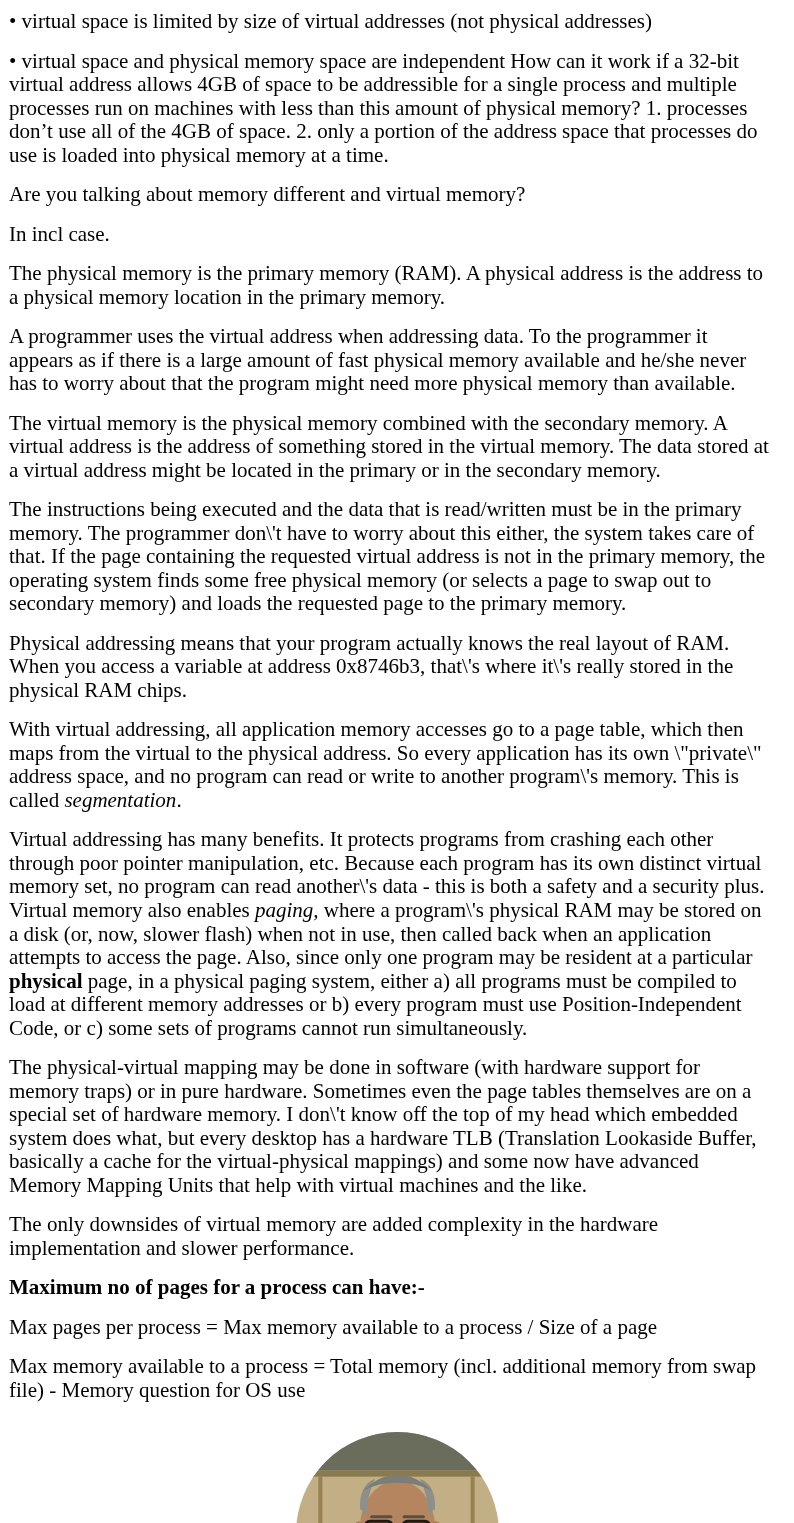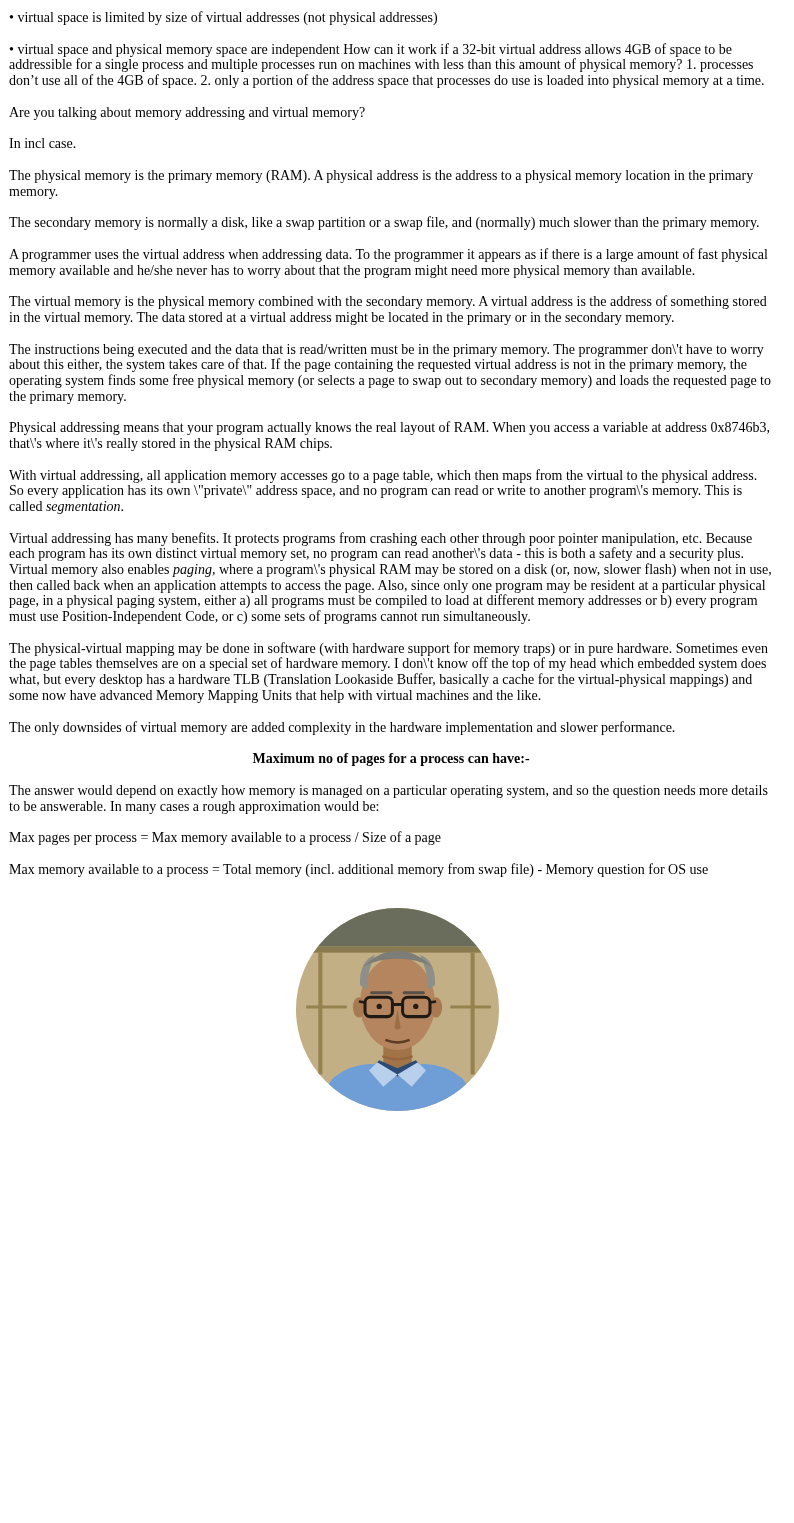--- a/index.html
+++ b/index.html
@@ -7,27 +7,27 @@
     width: 794px;
     min-height: 1523px;
     box-sizing: border-box;
     margin: 0 auto;
     background: #ffffff;
     font-family: "Liberation Serif", serif;
   }
   .doc {
     box-sizing: border-box;
     padding: 10px 21px 0 9px;
-    font-size: 14px;
+    font-size: 21px;
     line-height: 1.12;
   }
   .doc p { margin: 0 0 16px 0; }
-  .doc p.bold { font-weight: bold; text-align: center; }
+  .doc p.bold { font-weight: bold; }
   .doc em { }
-  .doc strong { font-weight: normal; }
+  .doc strong { font-weight: bold; }
   .avatar-wrap {
     display: flex;
     justify-content: center;
     margin-top: 30px;
   }
   .avatar {
     width: 203px;
     height: 203px;
     border-radius: 50%;
     overflow: hidden;
@@ -46,34 +46,32 @@
   }
 </style>
 </head>
 <body>
 
 <div class="page">
 
   <div class="doc">
     <p>• virtual space is limited by size of virtual addresses (not physical addresses)</p>
     <p>• virtual space and physical memory space are independent How can it work if a 32-bit virtual address allows 4GB of space to be addressible for a single process and multiple processes run on machines with less than this amount of physical memory? 1. processes don’t use all of the 4GB of space. 2. only a portion of the address space that processes do use is loaded into physical memory at a time.</p>
-    <p>Are you talking about memory addressing and virtual memory?</p>
+    <p>Are you talking about memory different and virtual memory?</p>
     <p>In incl case.</p>
     <p>The physical memory is the primary memory (RAM). A physical address is the address to a physical memory location in the primary memory.</p>
-    <p>The secondary memory is normally a disk, like a swap partition or a swap file, and (normally) much slower than the primary memory.</p>
     <p>A programmer uses the virtual address when addressing data. To the programmer it appears as if there is a large amount of fast physical memory available and he/she never has to worry about that the program might need more physical memory than available.</p>
     <p>The virtual memory is the physical memory combined with the secondary memory. A virtual address is the address of something stored in the virtual memory. The data stored at a virtual address might be located in the primary or in the secondary memory.</p>
     <p>The instructions being executed and the data that is read/written must be in the primary memory. The programmer don\'t have to worry about this either, the system takes care of that. If the page containing the requested virtual address is not in the primary memory, the operating system finds some free physical memory (or selects a page to swap out to secondary memory) and loads the requested page to the primary memory.</p>
     <p>Physical addressing means that your program actually knows the real layout of RAM. When you access a variable at address 0x8746b3, that\'s where it\'s really stored in the physical RAM chips.</p>
     <p><span>With virtual addressing, all application memory accesses go to a page table, which then maps from the virtual to the physical address. So every application has its own \"private\" address space, and no program can read or write to another program\'s memory. This is called </span><em>segmentation</em><span>.</span></p>
     <p><span>Virtual addressing has many benefits. It protects programs from crashing each other through poor pointer manipulation, etc. Because each program has its own distinct virtual memory set, no program can read another\'s data - this is both a safety and a security plus. Virtual memory also enables </span><em>paging,</em><span> where a program\'s physical RAM may be stored on a disk (or, now, slower flash) when not in use, then called back when an application attempts to access the page. Also, since only one program may be resident at a particular </span><strong>physical</strong><span> page, in a physical paging system, either a) all programs must be compiled to load at different memory addresses or b) every program must use Position-Independent Code, or c) some sets of programs cannot run simultaneously.</span></p>
     <p>The physical-virtual mapping may be done in software (with hardware support for memory traps) or in pure hardware. Sometimes even the page tables themselves are on a special set of hardware memory. I don\'t know off the top of my head which embedded system does what, but every desktop has a hardware TLB (Translation Lookaside Buffer, basically a cache for the virtual-physical mappings) and some now have advanced Memory Mapping Units that help with virtual machines and the like.</p>
     <p>The only downsides of virtual memory are added complexity in the hardware implementation and slower performance.</p>
     <p class="bold">Maximum no of pages for a process can have:-</p>
-    <p>The answer would depend on exactly how memory is managed on a particular operating system, and so the question needs more details to be answerable. In many cases a rough approximation would be:</p>
     <p>Max pages per process = Max memory available to a process / Size of a page</p>
     <p>Max memory available to a process = Total memory (incl. additional memory from swap file) - Memory question for OS use</p>
   </div>
 
   <div class="avatar-wrap">
     <div class="avatar">
       <svg viewBox="0 0 200 200" xmlns="http://www.w3.org/2000/svg">
 
         <rect x="0" y="0" width="200" height="200" fill="#c3af85"></rect>
         <rect x="0" y="0" width="200" height="38" fill="#6a6c5c"></rect>

